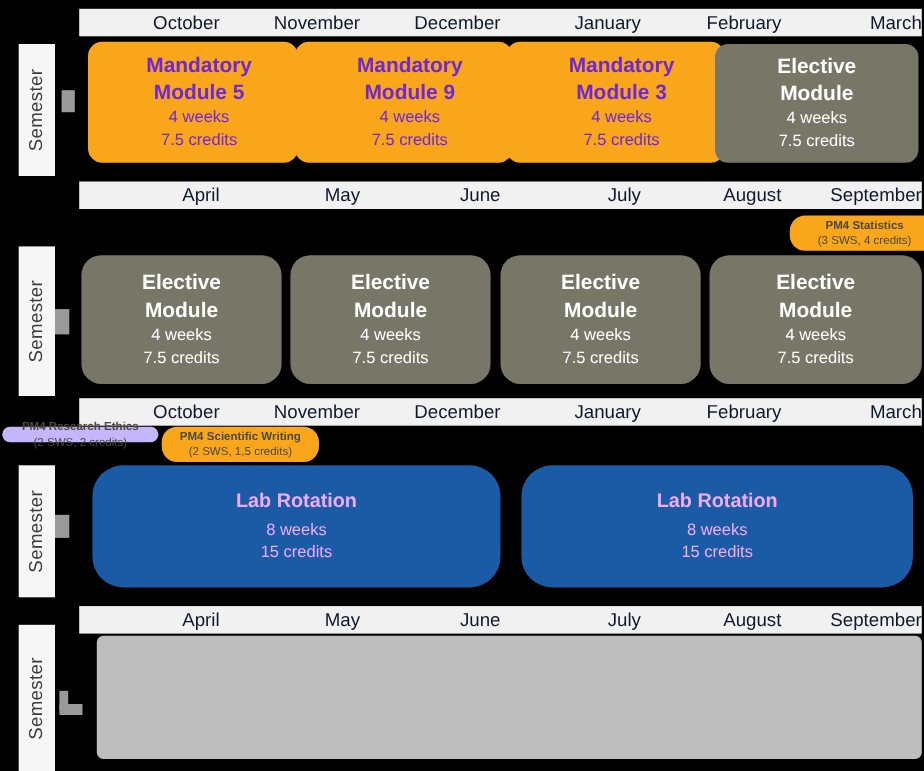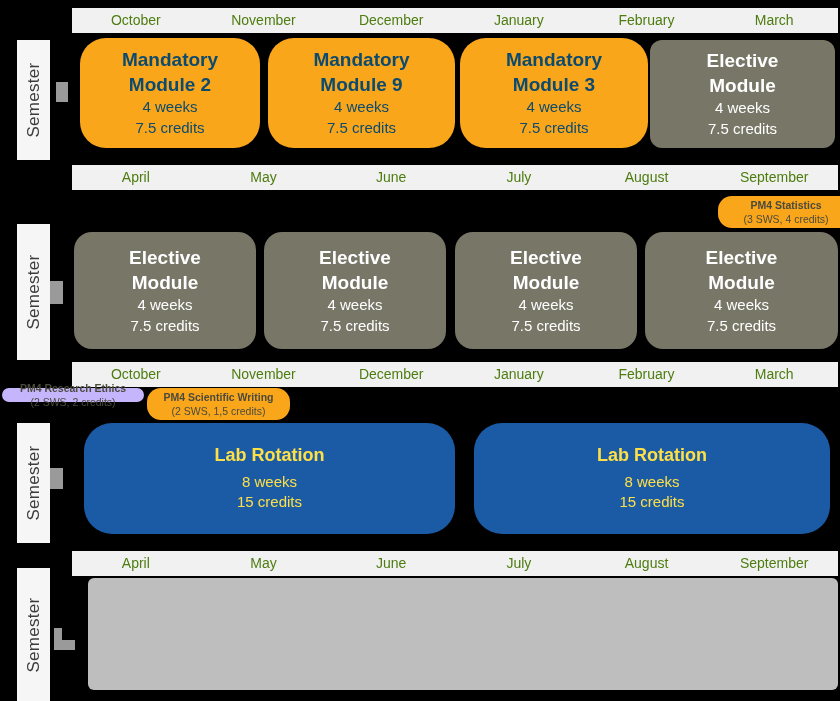--- a/index.html
+++ b/index.html
@@ -8,43 +8,43 @@
     background:#000000;
     font-family:"Liberation Sans", sans-serif;
     -webkit-font-smoothing:antialiased;
   }
   
   .monthbar{
     position:absolute;left:72px;width:766px;height:25px;
     background:#F1F1F1;display:flex;align-items:center;
   }
   .month{
-    flex:1;text-align:center;color:#4d7c0f;font-size:14px;line-height:25px;
+    flex:1;text-align:right;color:#0f172a;font-size:17px;line-height:25px;
     white-space:nowrap;
   }
   
   .sembar{
     position:absolute;left:17px;width:33px;background:#F6F6F6;
     display:flex;align-items:center;justify-content:center;
   }
   .sembar span{
     transform:rotate(-90deg);white-space:nowrap;
     color:#3C3C3C;font-size:17px;letter-spacing:.3px;
   }
   
   .module{
     position:absolute;display:flex;flex-direction:column;
     justify-content:center;align-items:center;text-align:center;
   }
   .module .t{font-size:19px;font-weight:600;line-height:1.32;}
   .module .b{font-size:15px;line-height:1.38;}
-  .mandatory{color:#0c4a6e;border-radius:26px;}
+  .mandatory{color:#6d28d9;border-radius:13px;padding-left:11px;}
   .elective1{color:#FFFFFF;border-radius:12px;}
   .elective2{color:#FFFFFF;border-radius:18px;}
-  .lab{color:#fde047;border-radius:28px;justify-content:center;}
+  .lab{color:#f0abfc;border-radius:28px;justify-content:center;}
   .lab .t{font-size:18px;margin-bottom:4px;}
   .thesis{color:#575757;border-radius:6px;}
   .thesis .t{font-size:20px;font-weight:600;line-height:1.3;}
   .thesis .b{font-size:15px;line-height:1.4;}
   
   .badge{
     position:absolute;border-radius:14px;
     display:flex;flex-direction:column;justify-content:center;
     text-align:center;color:#4C4A3C;
   }
@@ -65,21 +65,21 @@
   <div class="month">March</div>
 </div>
 
 <div class="sembar" style="top:40px;height:120px;">
   <span>Semester</span>
 </div>
 <div class="frag" style="left:56px;top:82px;width:12px;height:20px;"></div>
 
 <div class="module mandatory" style="left: 80px; top: 38px; width: 180px; height: 110px; background: rgb(249, 166, 27);">
   <div class="t">Mandatory</div>
-  <div class="t">Module 2</div>
+  <div class="t">Module 5</div>
   <div class="b">4 weeks</div>
   <div class="b">7.5 credits</div>
 </div>
 <div class="module mandatory" style="left: 268px; top: 38px; width: 187px; height: 110px; background: rgb(249, 166, 27);">
   <div class="t">Mandatory</div>
   <div class="t">Module 9</div>
   <div class="b">4 weeks</div>
   <div class="b">7.5 credits</div>
 </div>
 <div class="module mandatory" style="left: 460px; top: 38px; width: 188px; height: 110px; background: rgb(249, 166, 27);">

